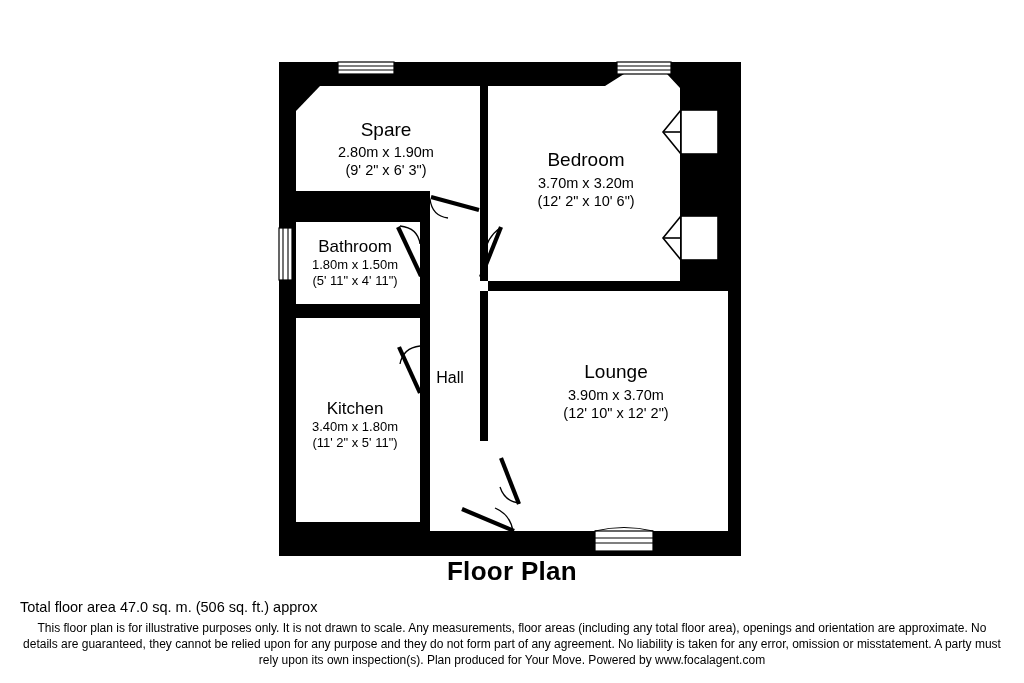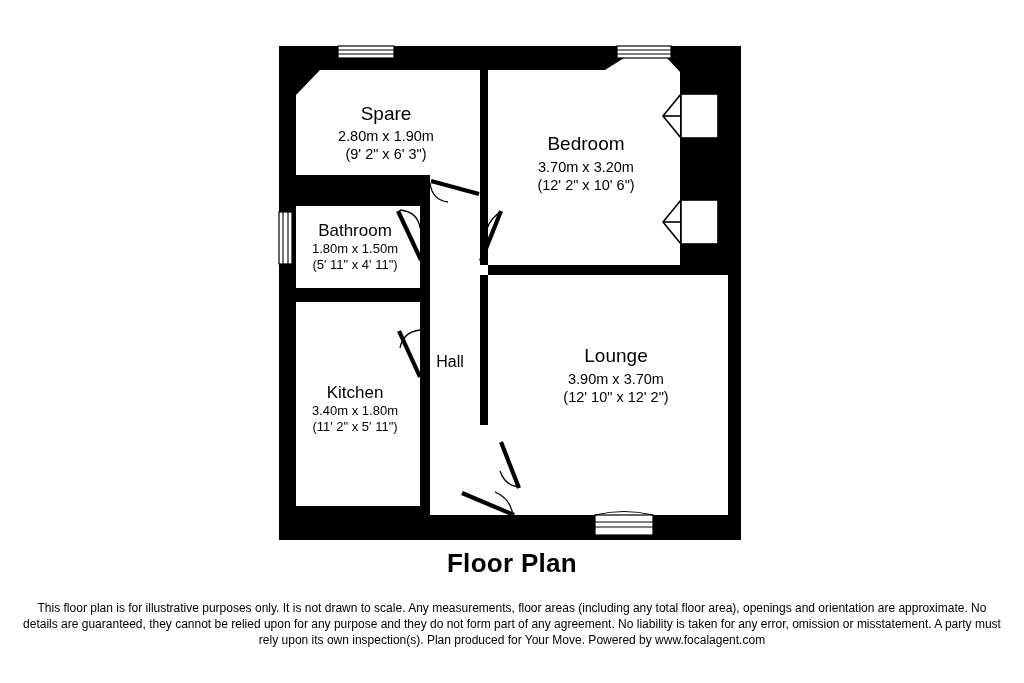--- a/index.html
+++ b/index.html
@@ -12,21 +12,21 @@
     width: 1024px;
     height: 683px;
     position: relative;
     font-family: "Liberation Sans", sans-serif;
     color: #000000;
     overflow: hidden;
   }
   #plan-wrap {
     position: absolute;
     left: 0;
-    top: 0;
+    top: 16px;
     width: 821px;
     height: 560px;
   }
   svg#floorplan {
     display: block;
     width: 1024px;
     height: 560px;
   }
   .wall { fill: #000000; }
   .room-fill { fill: #ffffff; }
@@ -51,20 +51,21 @@
     left: 0;
     top: 548px;
     width: 1024px;
     text-align: center;
   }
   #plan-title {
     font-family: "Liberation Sans", sans-serif;
     font-size: 26px;
     font-weight: bold;
     letter-spacing: 0.3px;
+    margin-top: 8px;
   }
   #footer {
     position: absolute;
     left: 0;
     top: 598px;
     width: 1024px;
   }
   #total-area {
     font-size: 14.5px;
     text-align: left;
@@ -211,14 +212,15 @@
       <text class="room-label hall-name" x="450" y="367">Hall</text>
     </g>
   </svg>
 </div>
 
 <div id="title-block">
   <div id="plan-title">Floor Plan</div>
 </div>
 
 <div id="footer">
+  <div id="total-area">Total floor area 47.0 sq. m. (506 sq. ft.) approx</div>
   <div id="disclaimer">This floor plan is for illustrative purposes only. It is not drawn to scale. Any measurements, floor areas (including any total floor area), openings and orientation are approximate. No details are guaranteed, they cannot be relied upon for any purpose and they do not form part of any agreement. No liability is taken for any error, omission or misstatement. A party must rely upon its own inspection(s). Plan produced for Your Move. Powered by www.focalagent.com</div>
 </div>
 
 </body></html>

